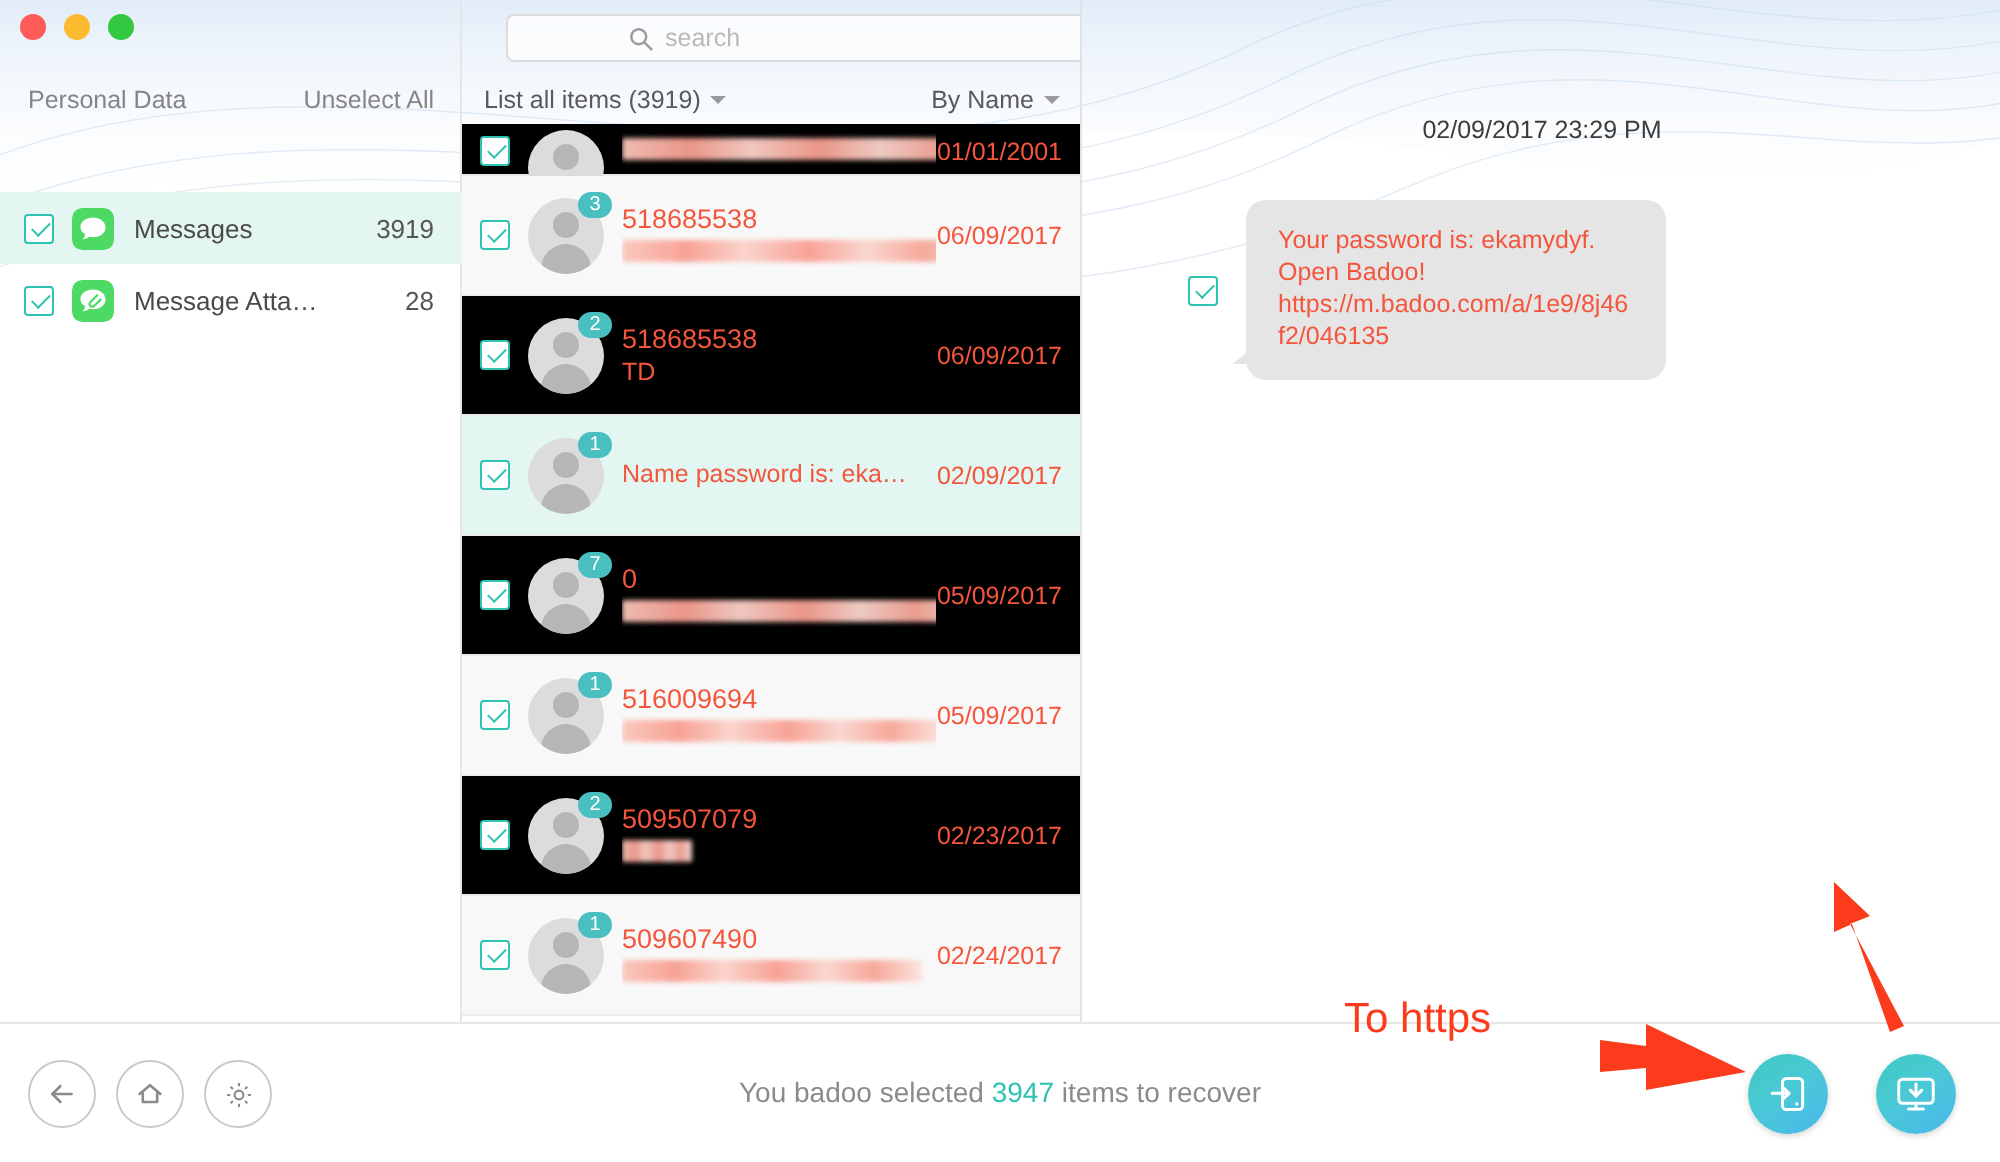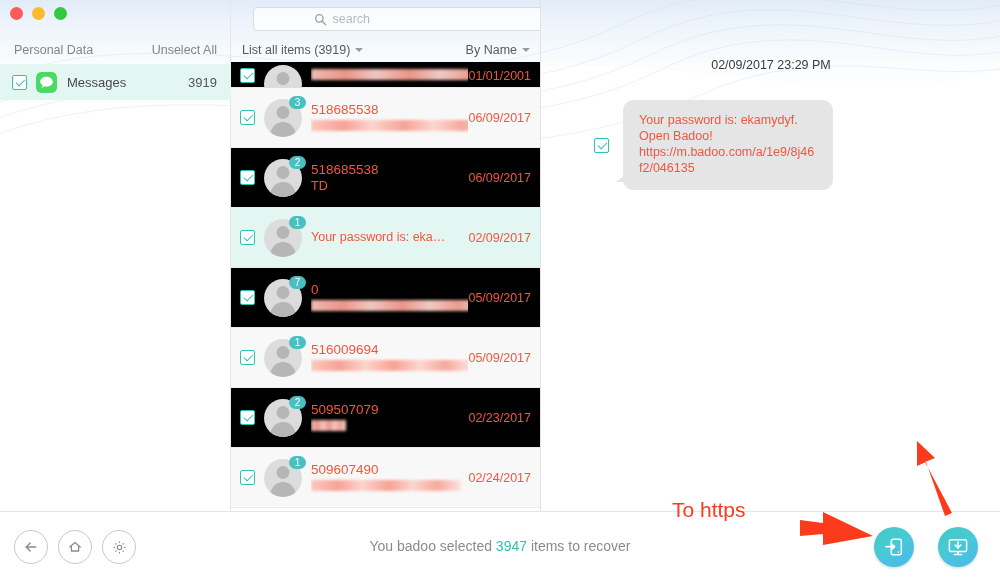--- a/index.html
+++ b/index.html
@@ -36,21 +36,21 @@
   .side-head {
     position:absolute; left:0; top:38px; width:231px; height:24px;
     display:flex; align-items:center; justify-content:space-between;
     padding:0 14px; font-size:12.5px; color:#858585;
   }
   .unselect-all { color:#858585; cursor:pointer; }
 
   .side-item {
     position:absolute; left:0; width:231px; height:36px;
     display:flex; align-items:center; padding:0 14px 0 12px;
-    font-size:13px; color:#4a4a4a; cursor:pointer;
+    font-size:13px; color:#4a4a4a; cursor:pointer;margin-top:32px;
   }
   .side-item.sel { background:#e3f6f1; }
   .side-item .label { flex:1; margin-left:10px; white-space:nowrap; overflow:hidden; }
   .side-item .count { font-size:13px; color:#555; }
 
   
   .cbx {
     width:15px; height:15px; border:1px solid #2fc2b0; border-radius:2px;
     background:#fff; position:relative; flex:0 0 auto;
   }
@@ -199,20 +199,30 @@
     <div class="side-item sel" style="top:64px">
       <div class="cbx"></div>
       <svg class="app-icon" viewBox="0 0 40 40">
         <rect x="0" y="0" width="40" height="40" rx="9" fill="#4cd964"></rect>
         <path d="M20 9c-6.6 0-12 4-12 9 0 2.9 1.8 5.5 4.6 7.1-.3 1.9-1.3 3.6-2.5 4.7 2.3-.2 4.6-1.1 6.3-2.4 1.1.3 2.3.4 3.6.4 6.6 0 12-4 12-9.3S26.6 9 20 9z" fill="#fff"></path>
       </svg>
       <span class="label">Messages</span>
       <span class="count">3919</span>
     </div>
 
+    <div class="side-item" style="top:100px">
+      <div class="cbx"></div>
+      <svg class="app-icon" viewBox="0 0 40 40">
+        <rect x="0" y="0" width="40" height="40" rx="9" fill="#4cd964"></rect>
+        <path d="M20 9c-6.6 0-12 4-12 9 0 2.9 1.8 5.5 4.6 7.1-.3 1.9-1.3 3.6-2.5 4.7 2.3-.2 4.6-1.1 6.3-2.4 1.1.3 2.3.4 3.6.4 6.6 0 12-4 12-9.3S26.6 9 20 9z" fill="#fff"></path>
+        <path d="M24 14.5l-6.6 6.6a2.6 2.6 0 103.7 3.7l6.1-6.1" stroke="#4cd964" stroke-width="2.1" fill="none" stroke-linecap="round"></path>
+      </svg>
+      <span class="label">Message Atta…</span>
+      <span class="count">28</span>
+    </div>
   </div>
 
   <div class="list-col">
 
     <div class="search-wrap">
       <div class="search-box">
         <svg width="13" height="13" viewBox="0 0 16 16">
           <circle cx="6.6" cy="6.6" r="4.6" fill="none" stroke="#9b9b9b" stroke-width="1.5"></circle>
           <line x1="10.2" y1="10.2" x2="14.4" y2="14.4" stroke="#9b9b9b" stroke-width="1.5" stroke-linecap="round"></line>
         </svg>
@@ -267,21 +277,21 @@
           </div>
           <div class="row-date">06/09/2017</div>
         </div>
         <div class="row sel">
           <div class="cbx"></div>
           <div class="avatar-wrap">
             <div class="avatar"></div>
             <div class="badge">1</div>
           </div>
           <div class="row-mid">
-            <div class="row-sub">Your password is: eka…</div>
+            <div class="row-sub">Name password is: eka…</div>
           </div>
           <div class="row-date">02/09/2017</div>
         </div>
         <div class="row">
           <div class="cbx"></div>
           <div class="avatar-wrap">
             <div class="avatar"></div>
             <div class="badge">7</div>
           </div>
           <div class="row-mid">

